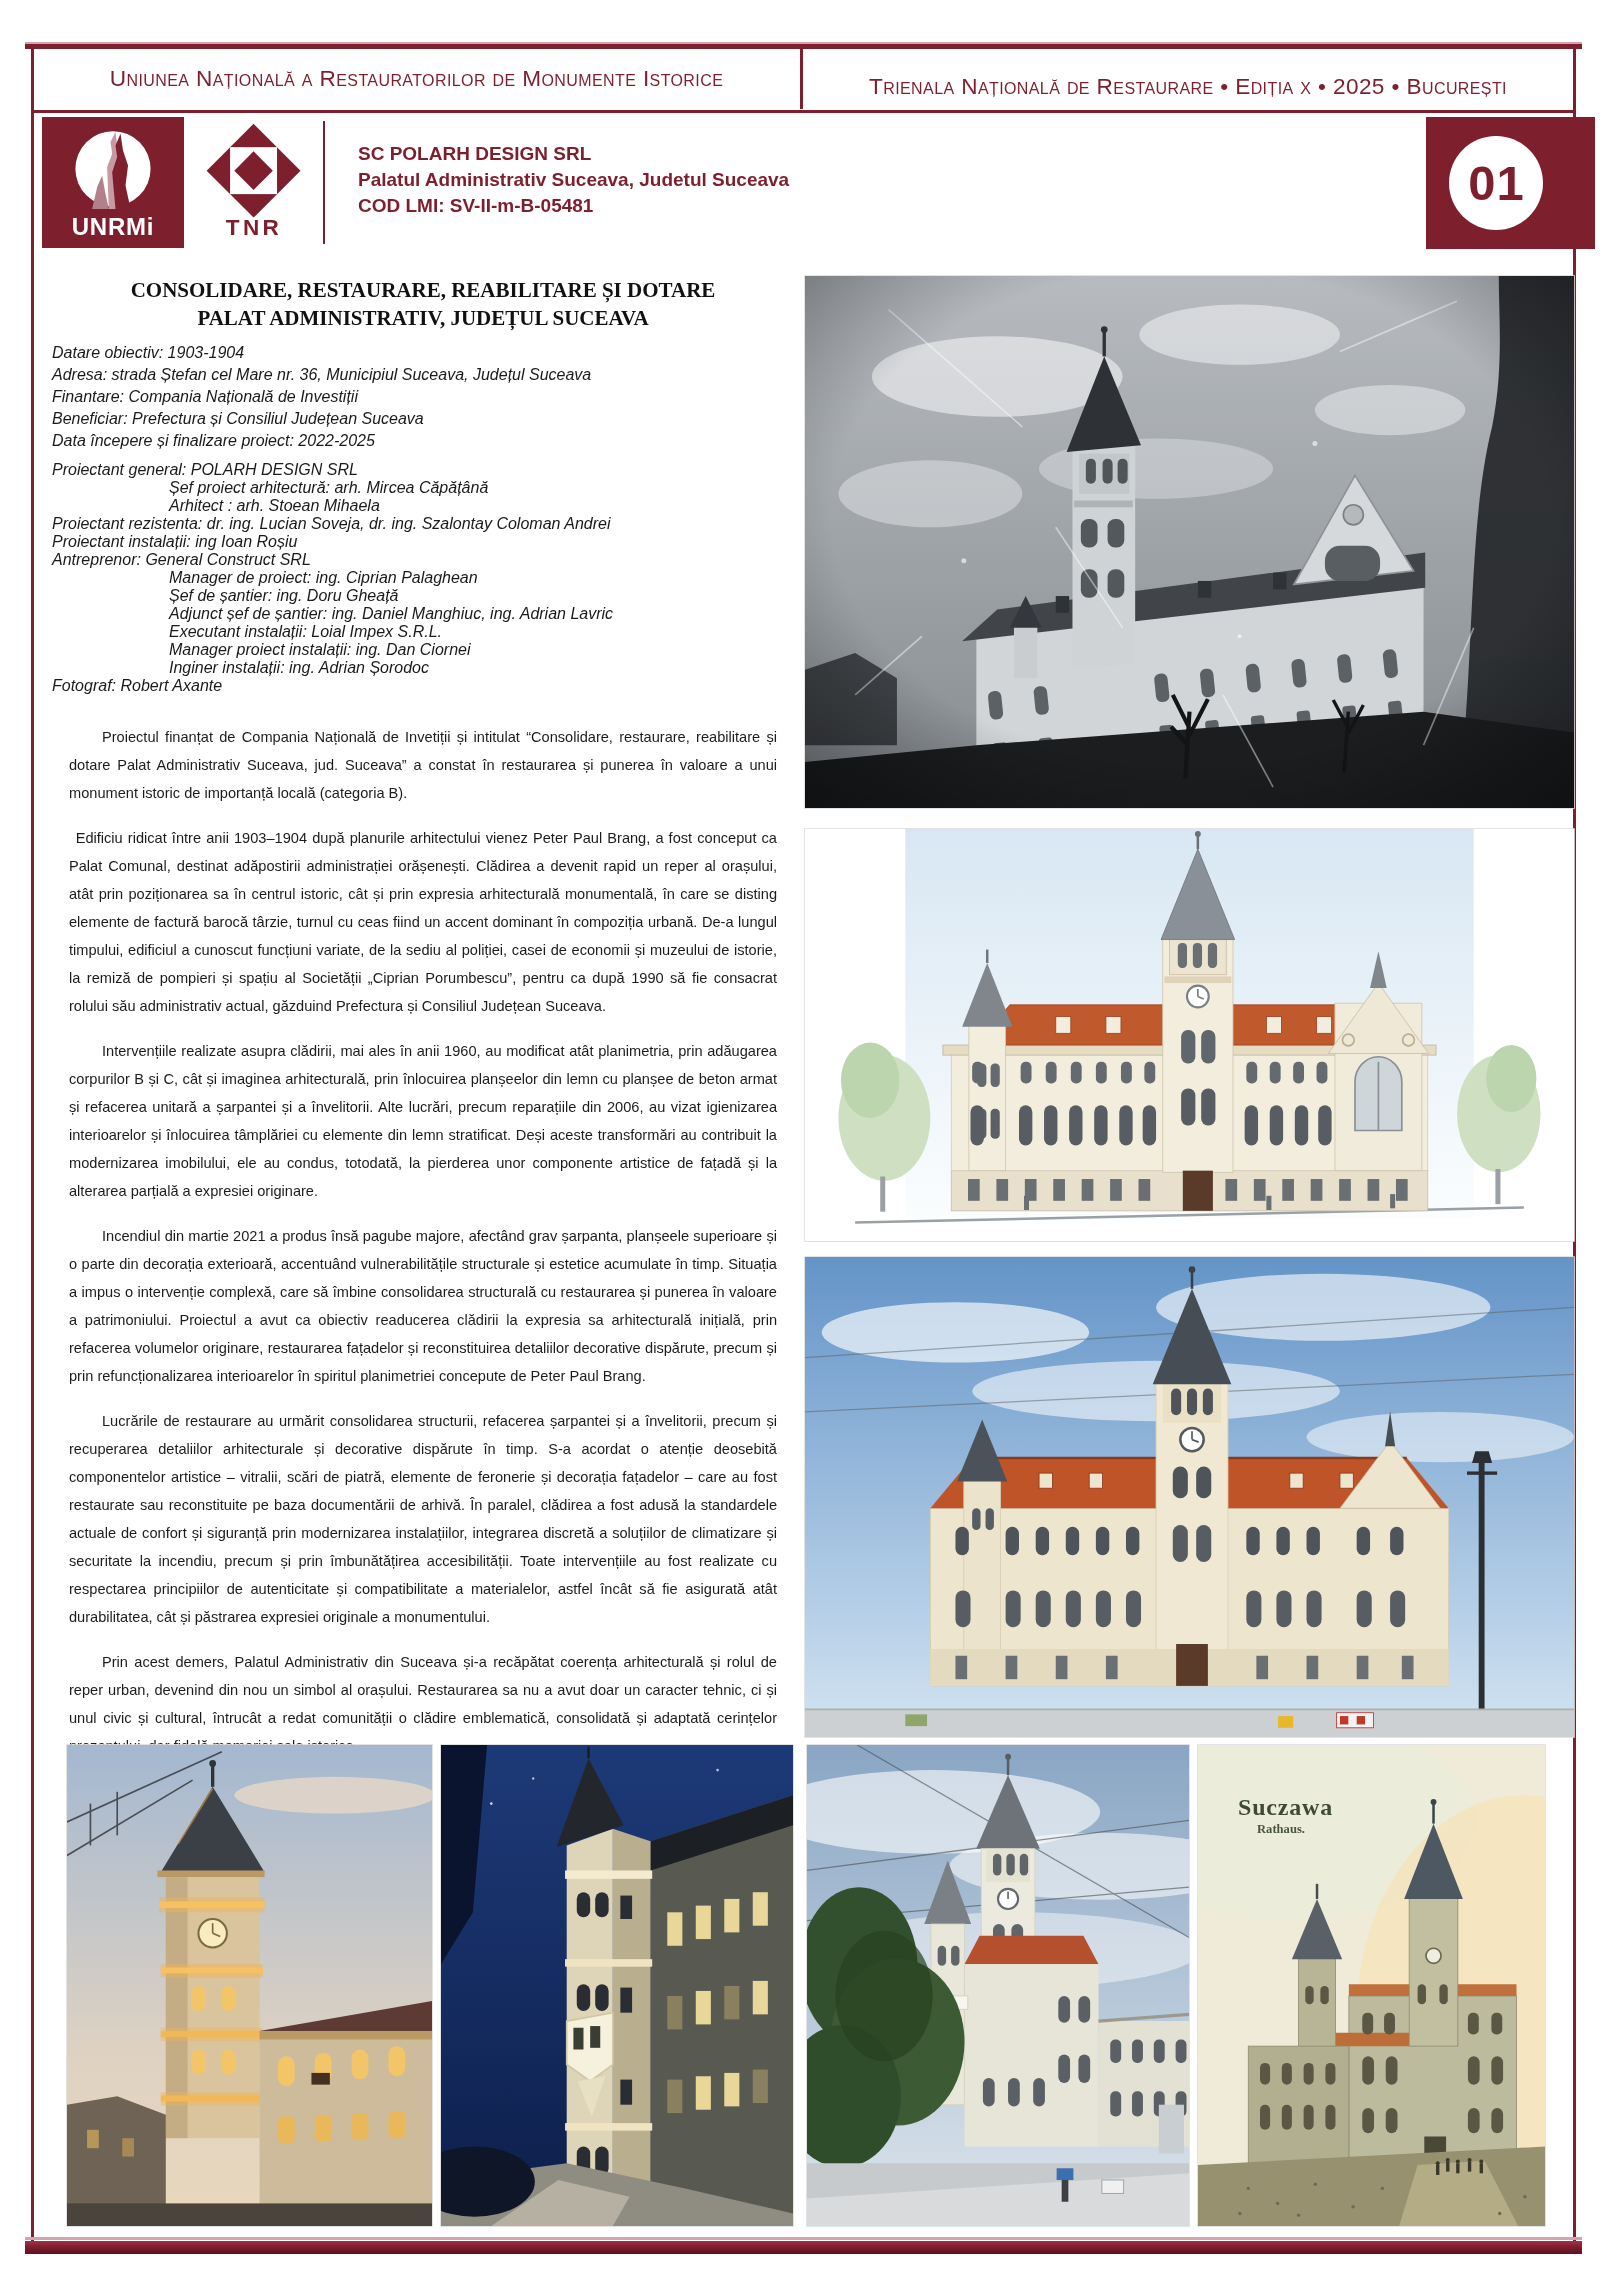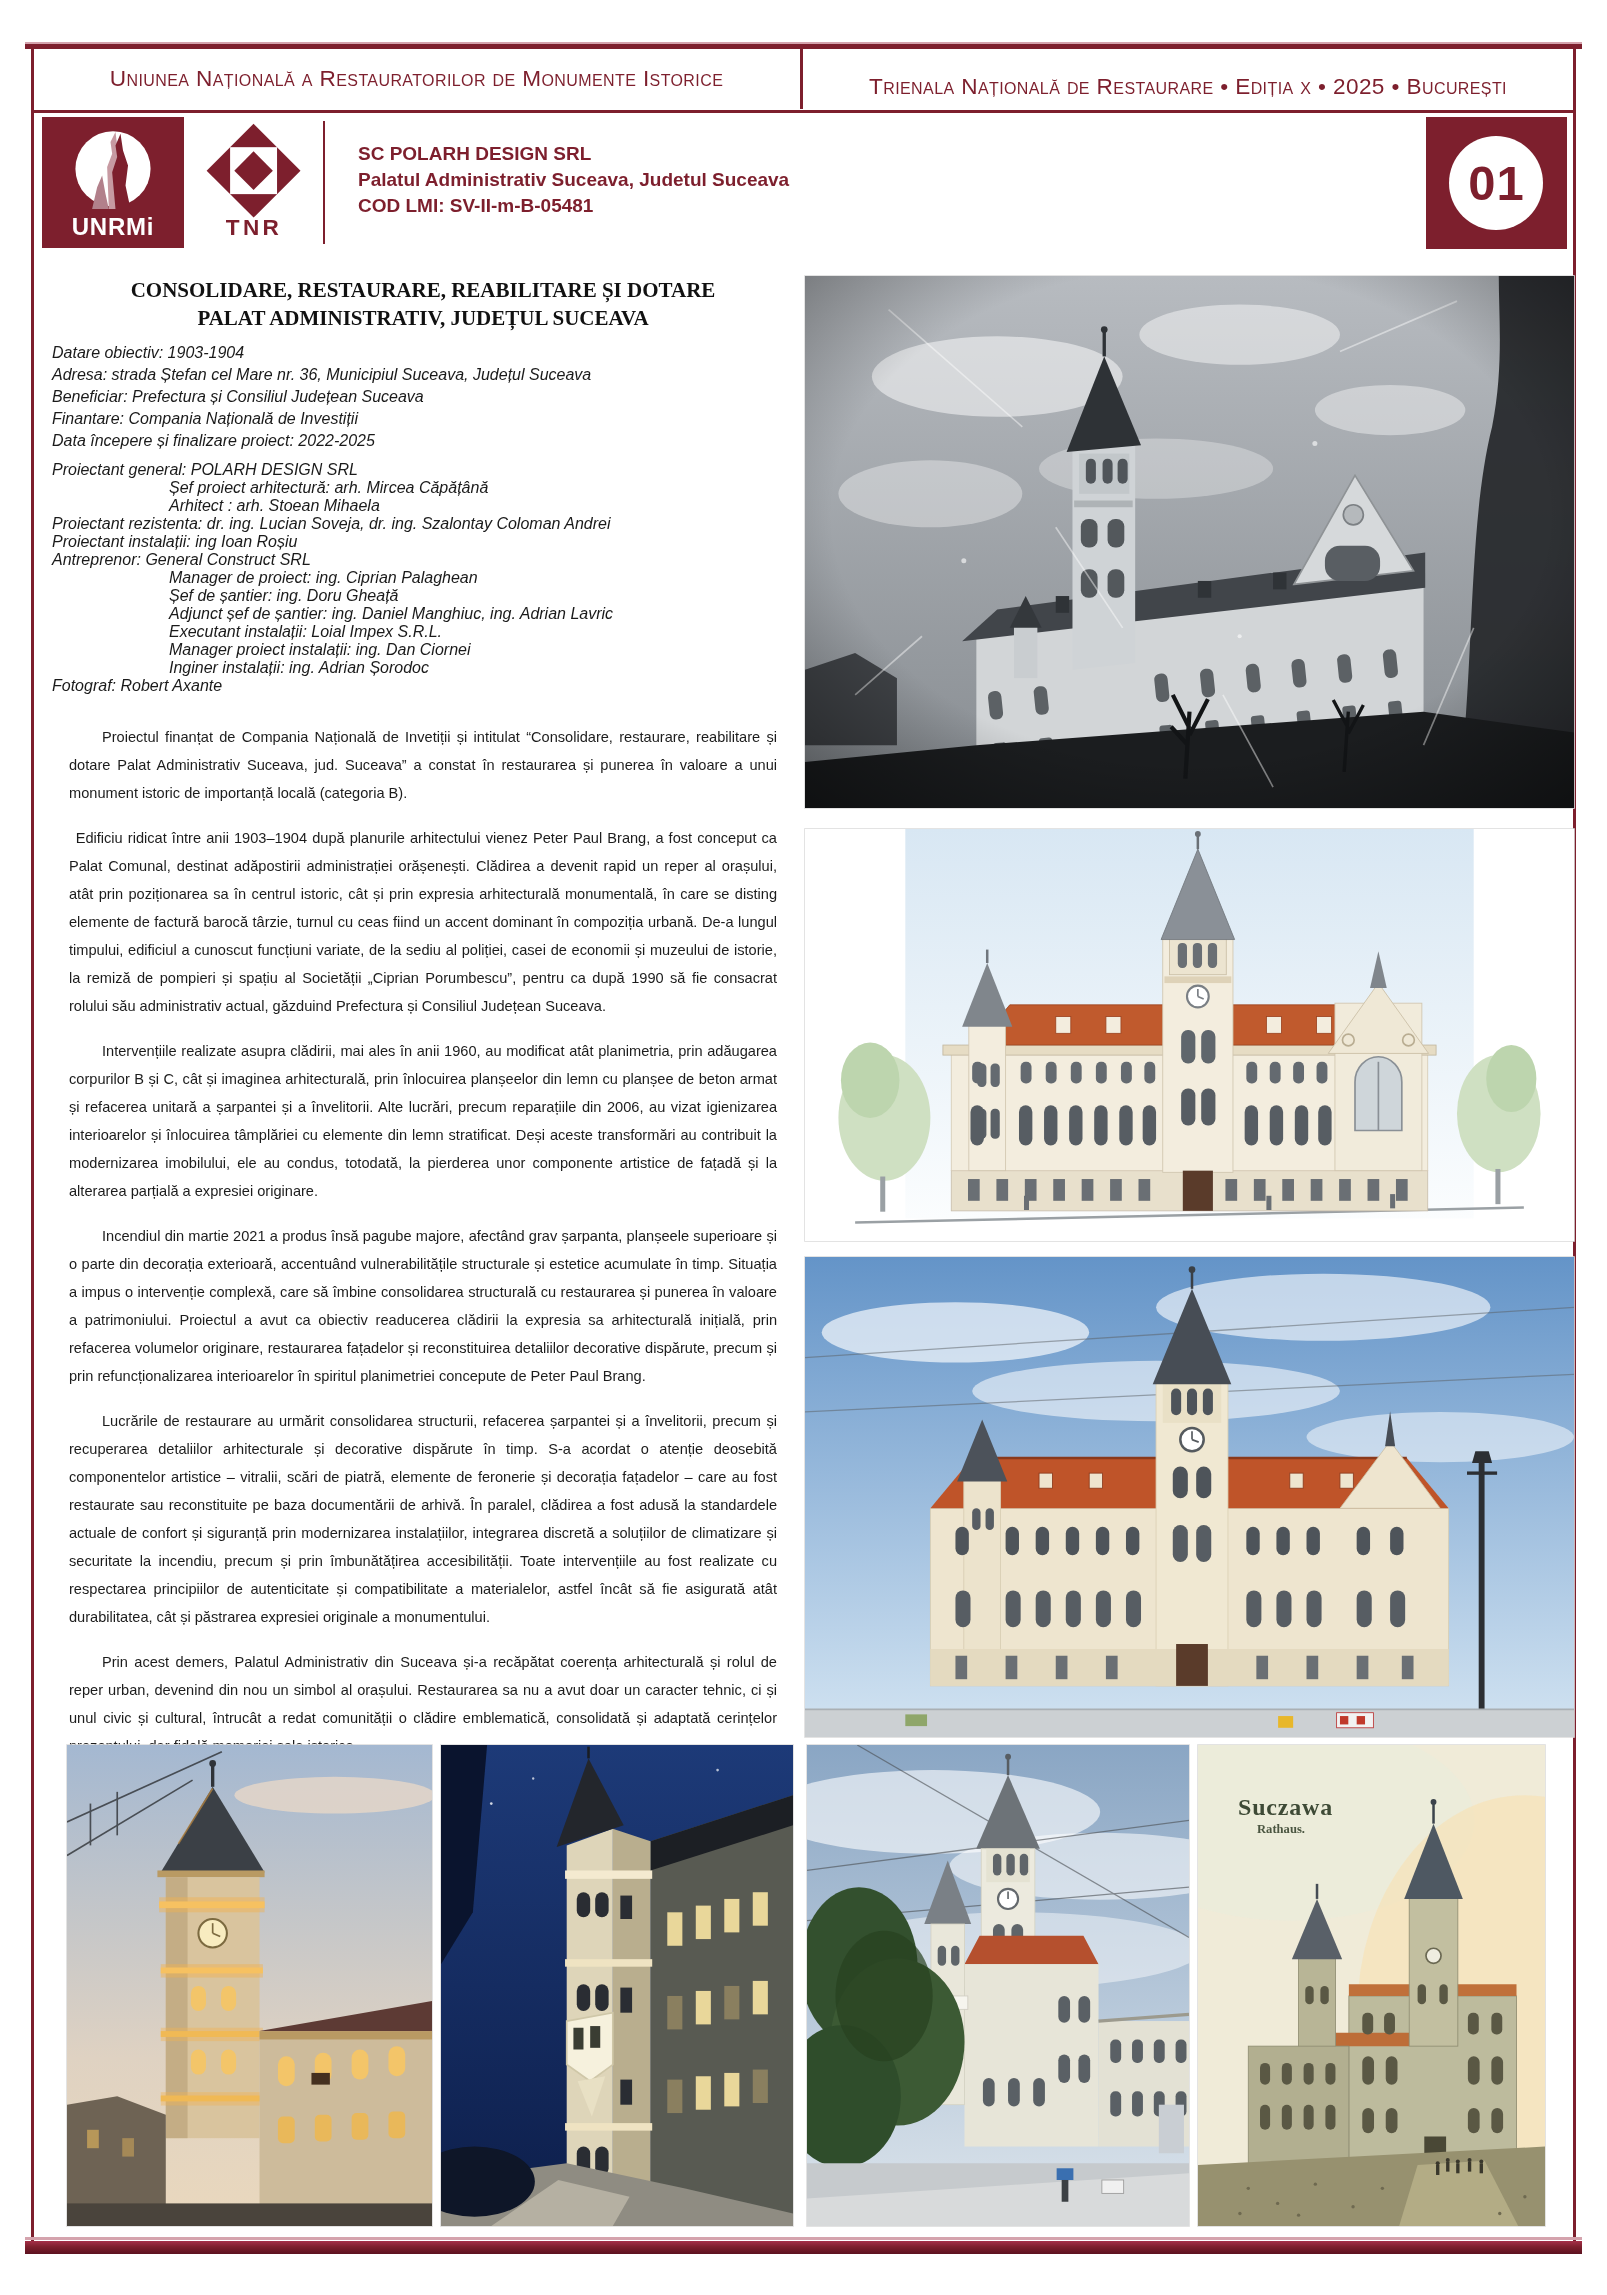--- a/index.html
+++ b/index.html
@@ -77,36 +77,36 @@
   </div>
 
   <div class="rule" style="left:323px;top:121px;width:1.7px;height:123px;"></div>
 
   <div class="company" style="left:358px;top:141px;">
     <div>SC POLARH DESIGN SRL</div>
     <div>Palatul Administrativ Suceava, Judetul Suceava</div>
     <div>COD LMI: SV-II-m-B-05481</div>
   </div>
 
-  <div class="badge" style="left:1426px;top:117px;width:141px;height:132px;">
+  <div class="badge" style="left:1426px;top:117px;width:141px;height:132px;padding-left:28px;">
     <div class="circle">
       <span class="num">01</span>
     </div>
   </div>
 
   <div class="title" style="left:52px;top:276px;">
     <div>CONSOLIDARE, RESTAURARE, REABILITARE ȘI DOTARE</div>
     <div>PALAT ADMINISTRATIV, JUDEȚUL SUCEAVA</div>
   </div>
 
   <div class="meta" style="left:52px;top:342px;">
     <div>Datare obiectiv: 1903-1904</div>
     <div>Adresa: strada Ștefan cel Mare nr. 36, Municipiul Suceava, Județul Suceava</div>
+    <div>Finantare: Compania Națională de Investiții</div>
     <div>Beneficiar: Prefectura și Consiliul Județean Suceava</div>
-    <div>Finantare: Compania Națională de Investiții</div>
     <div>Data începere și finalizare proiect: 2022-2025</div>
   </div>
 
   <div class="crew" style="left:52px;top:461px;">
     <div>Proiectant general: POLARH DESIGN SRL</div>
     <div class="ind">Șef proiect arhitectură: arh. Mircea Căpățână</div>
     <div class="ind">Arhitect : arh. Stoean Mihaela</div>
     <div>Proiectant rezistenta:  dr. ing. Lucian Soveja, dr. ing. Szalontay Coloman Andrei</div>
     <div>Proiectant  instalații:  ing Ioan Roșiu</div>
     <div>Antreprenor:  General Construct SRL</div>

